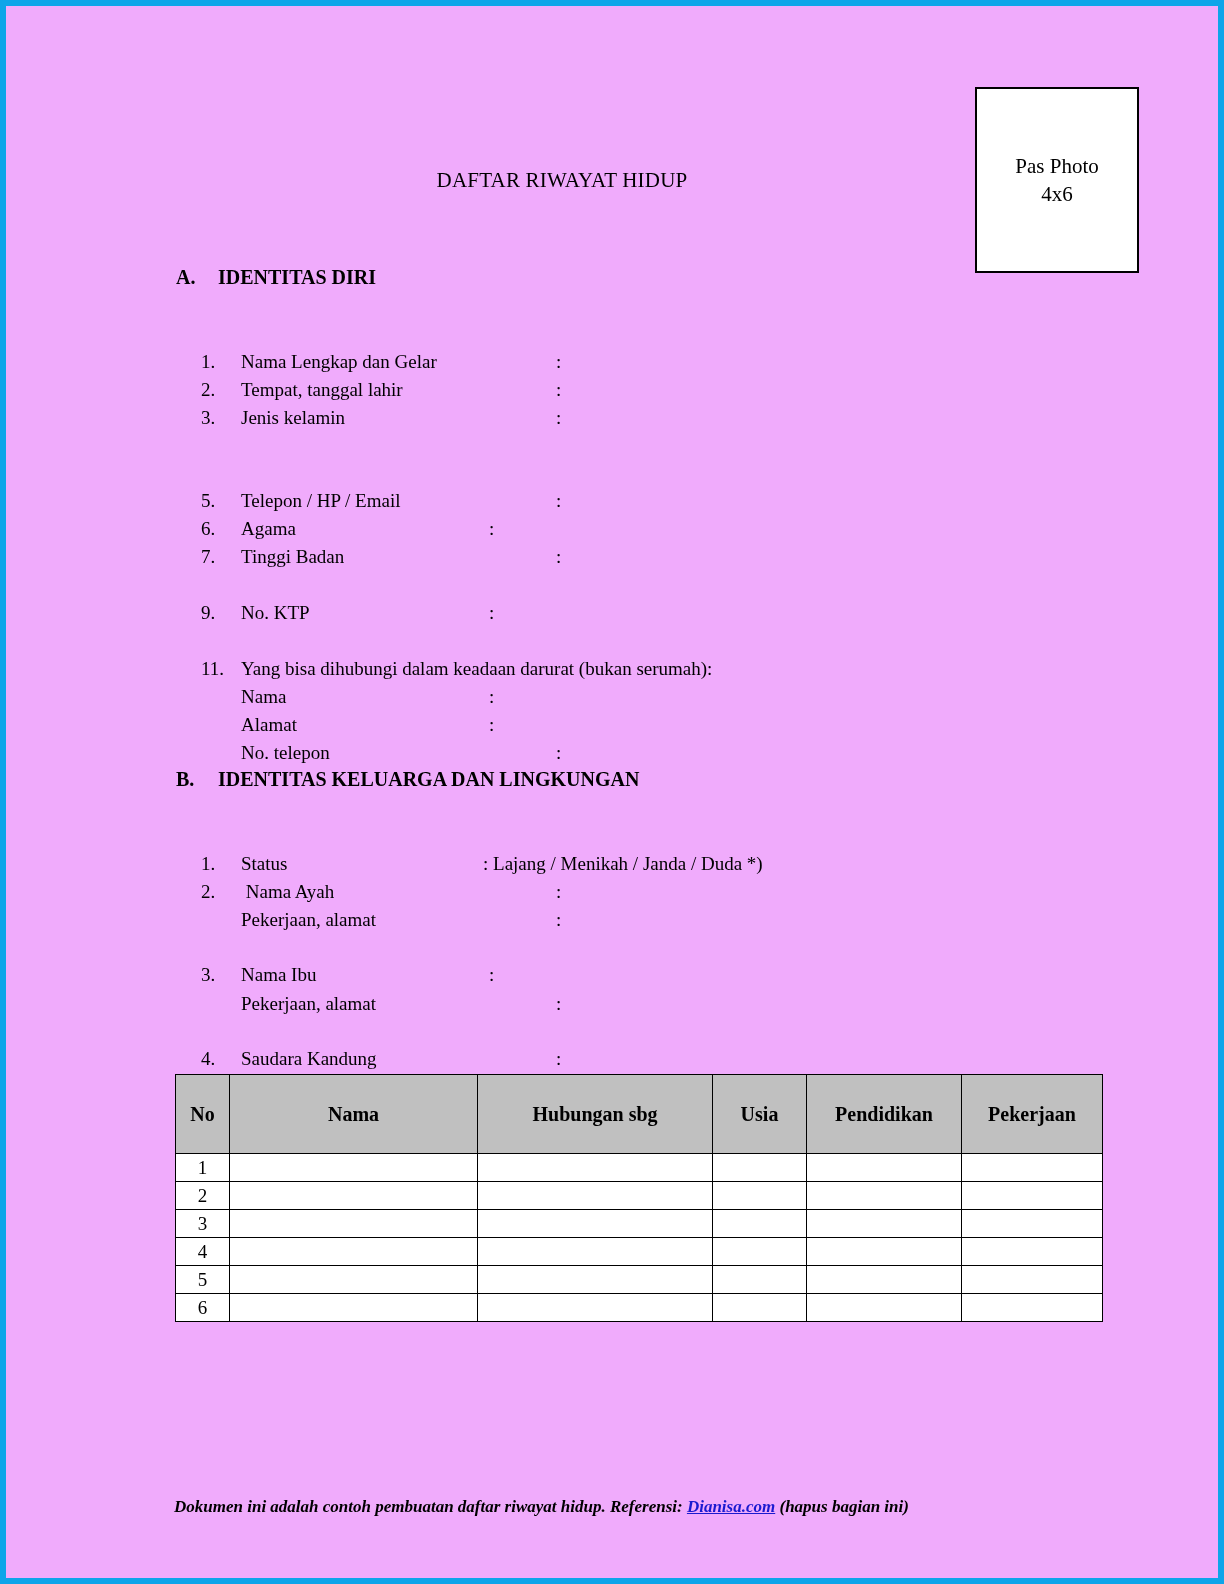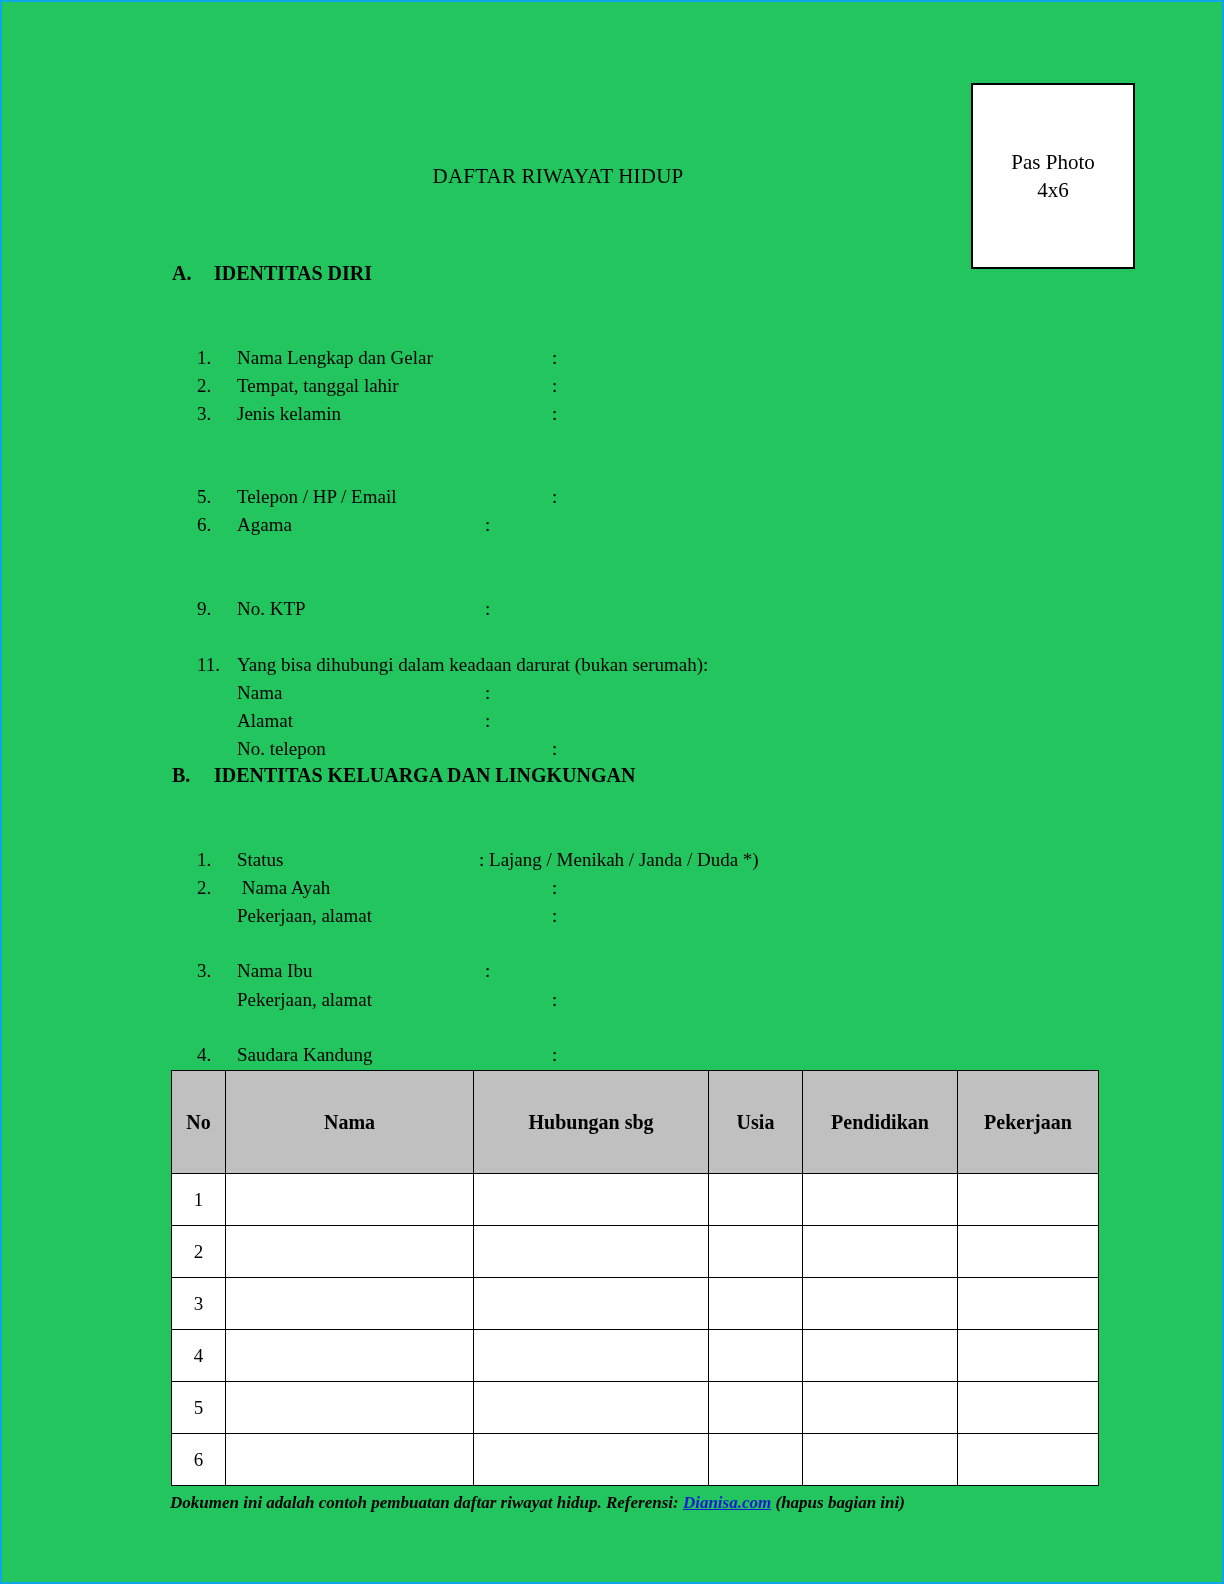--- a/index.html
+++ b/index.html
@@ -12,22 +12,22 @@
     height: 1584px;
     font-family: "Liberation Serif", "DejaVu Serif", serif;
     color: #000000;
     overflow: hidden;
   }
   #page {
     position: relative;
     width: 1224px;
     height: 1584px;
     box-sizing: border-box;
-    border: 2px solid #0ea5e9;
-    background: #22c55e;
+    border: 6px solid #0ea5e9;
+    background: #f0abfc;
   }
 
   
   #photo-box {
     position: absolute;
     left: 969px;
     top: 81px;
     width: 164px;
     height: 186px;
     border: 2px solid #000000;
@@ -94,21 +94,21 @@
     position: absolute;
     left: 169px;
     top: 1068px;
     border-collapse: collapse;
     table-layout: fixed;
     width: 927px;
   }
   #kandung-table th,
   #kandung-table td {
     border: 1px solid #000000;
-    padding: 12px;
+    padding: 0;
   }
   #kandung-table thead th {
     background: #c0c0c0;
     font-weight: bold;
     font-size: 20px;
     height: 78px;
     text-align: center;
     vertical-align: middle;
   }
   #kandung-table tbody td {
@@ -174,20 +174,23 @@
 
 
   <div class="line" style="top:453px;">
     <span class="num">5.</span><span class="lbl" style="width:315px;">Telepon / HP / Email</span><span class="colon">:</span><span class="val"></span>
   </div>
 
   <div class="line" style="top:481px;">
     <span class="num">6.</span><span class="lbl" style="width:248px;">Agama</span><span class="colon">:</span><span class="val"></span>
   </div>
 
+  <div class="line" style="top:509px;">
+    <span class="num">7.</span><span class="lbl" style="width:315px;">Tinggi Badan</span><span class="colon">:</span><span class="val"></span>
+  </div>
 
 
   <div class="line" style="top:565px;">
     <span class="num">9.</span><span class="lbl" style="width:248px;">No. KTP</span><span class="colon">:</span><span class="val"></span>
   </div>
 
 
   <div class="line" style="top:621px;">
     <span class="num">11.</span><span class="lbl">Yang bisa dihubungi dalam keadaan darurat (bukan serumah):</span>
   </div>

